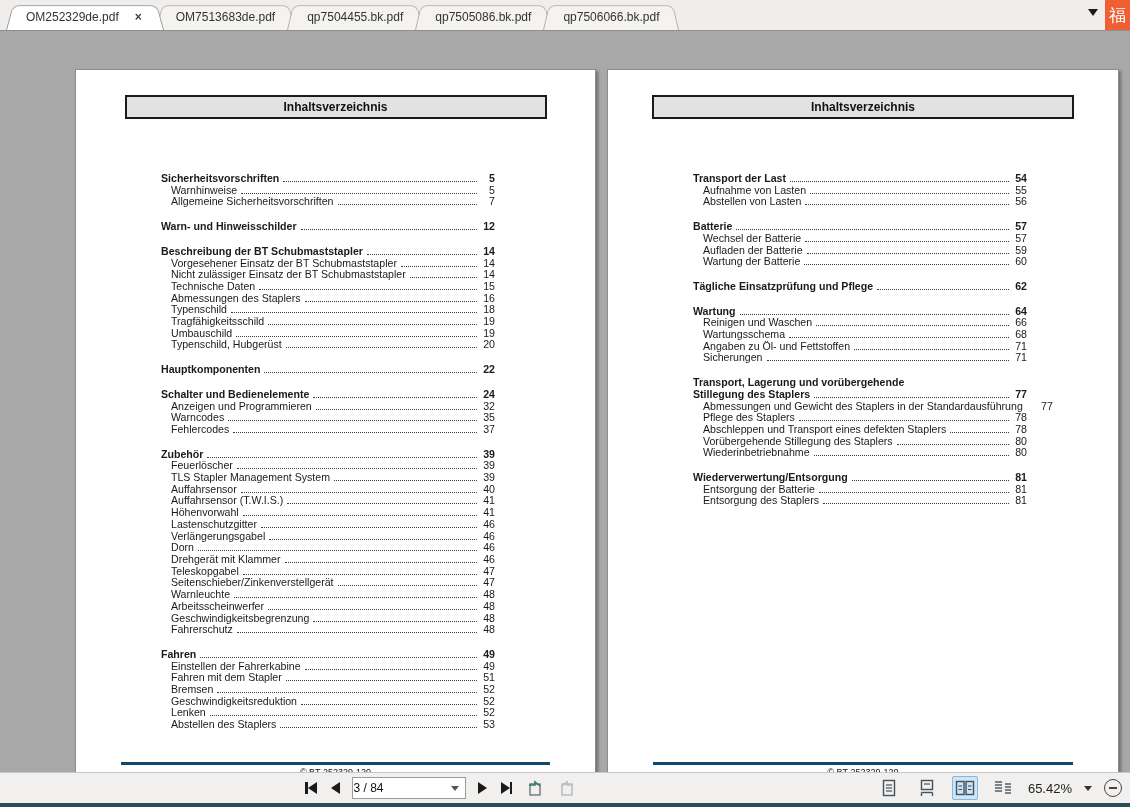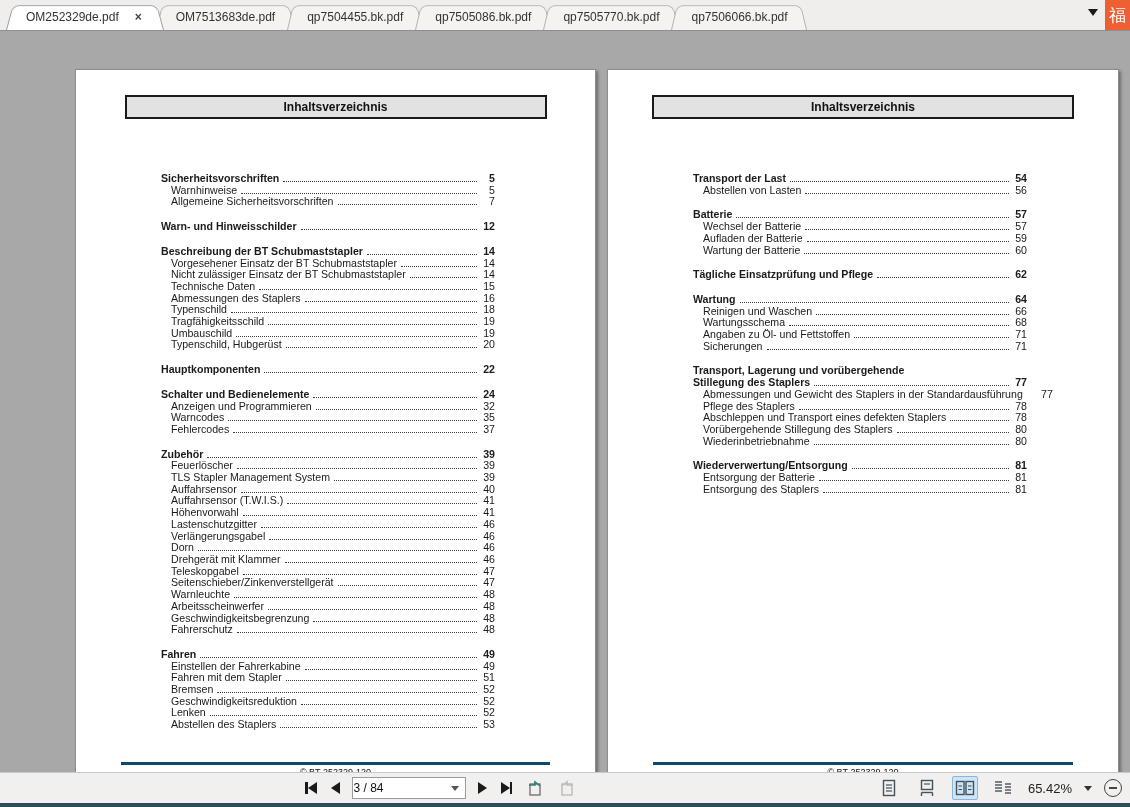--- a/index.html
+++ b/index.html
@@ -68,23 +68,20 @@
         <div class="tab">
           <span class="tab-label">OM7513683de.pdf</span>
         </div>
         <div class="tab">
           <span class="tab-label">qp7504455.bk.pdf</span>
         </div>
         <div class="tab">
           <span class="tab-label">qp7505086.bk.pdf</span>
         </div>
         <div class="tab">
-          <span class="tab-label">qp7505770.bk.pdf</span>
-        </div>
-        <div class="tab">
           <span class="tab-label">qp7506066.bk.pdf</span>
         </div>
       </div>
     <div class="tab-overflow"></div>
     <div class="brand-badge">福</div>
   </div>
 
   <div class="doc-area">
 
     <div class="page left">
@@ -317,20 +314,25 @@
     </div>
 
     <div class="page right">
       <div class="page-header-box">Inhaltsverzeichnis</div>
       <div class="toc">
           <div class="toc-section">
             <div class="toc-row bold">
               <span>Transport der Last</span>
               <span class="leader"></span>
               <span class="pnum">54</span>
+            </div>
+            <div class="toc-row indent">
+              <span>Aufnahme von Lasten</span>
+              <span class="leader"></span>
+              <span class="pnum">55</span>
             </div>
             <div class="toc-row indent">
               <span>Abstellen von Lasten</span>
               <span class="leader"></span>
               <span class="pnum">56</span>
             </div>
           </div>
           <div class="toc-section">
             <div class="toc-row bold">
               <span>Batterie</span>

